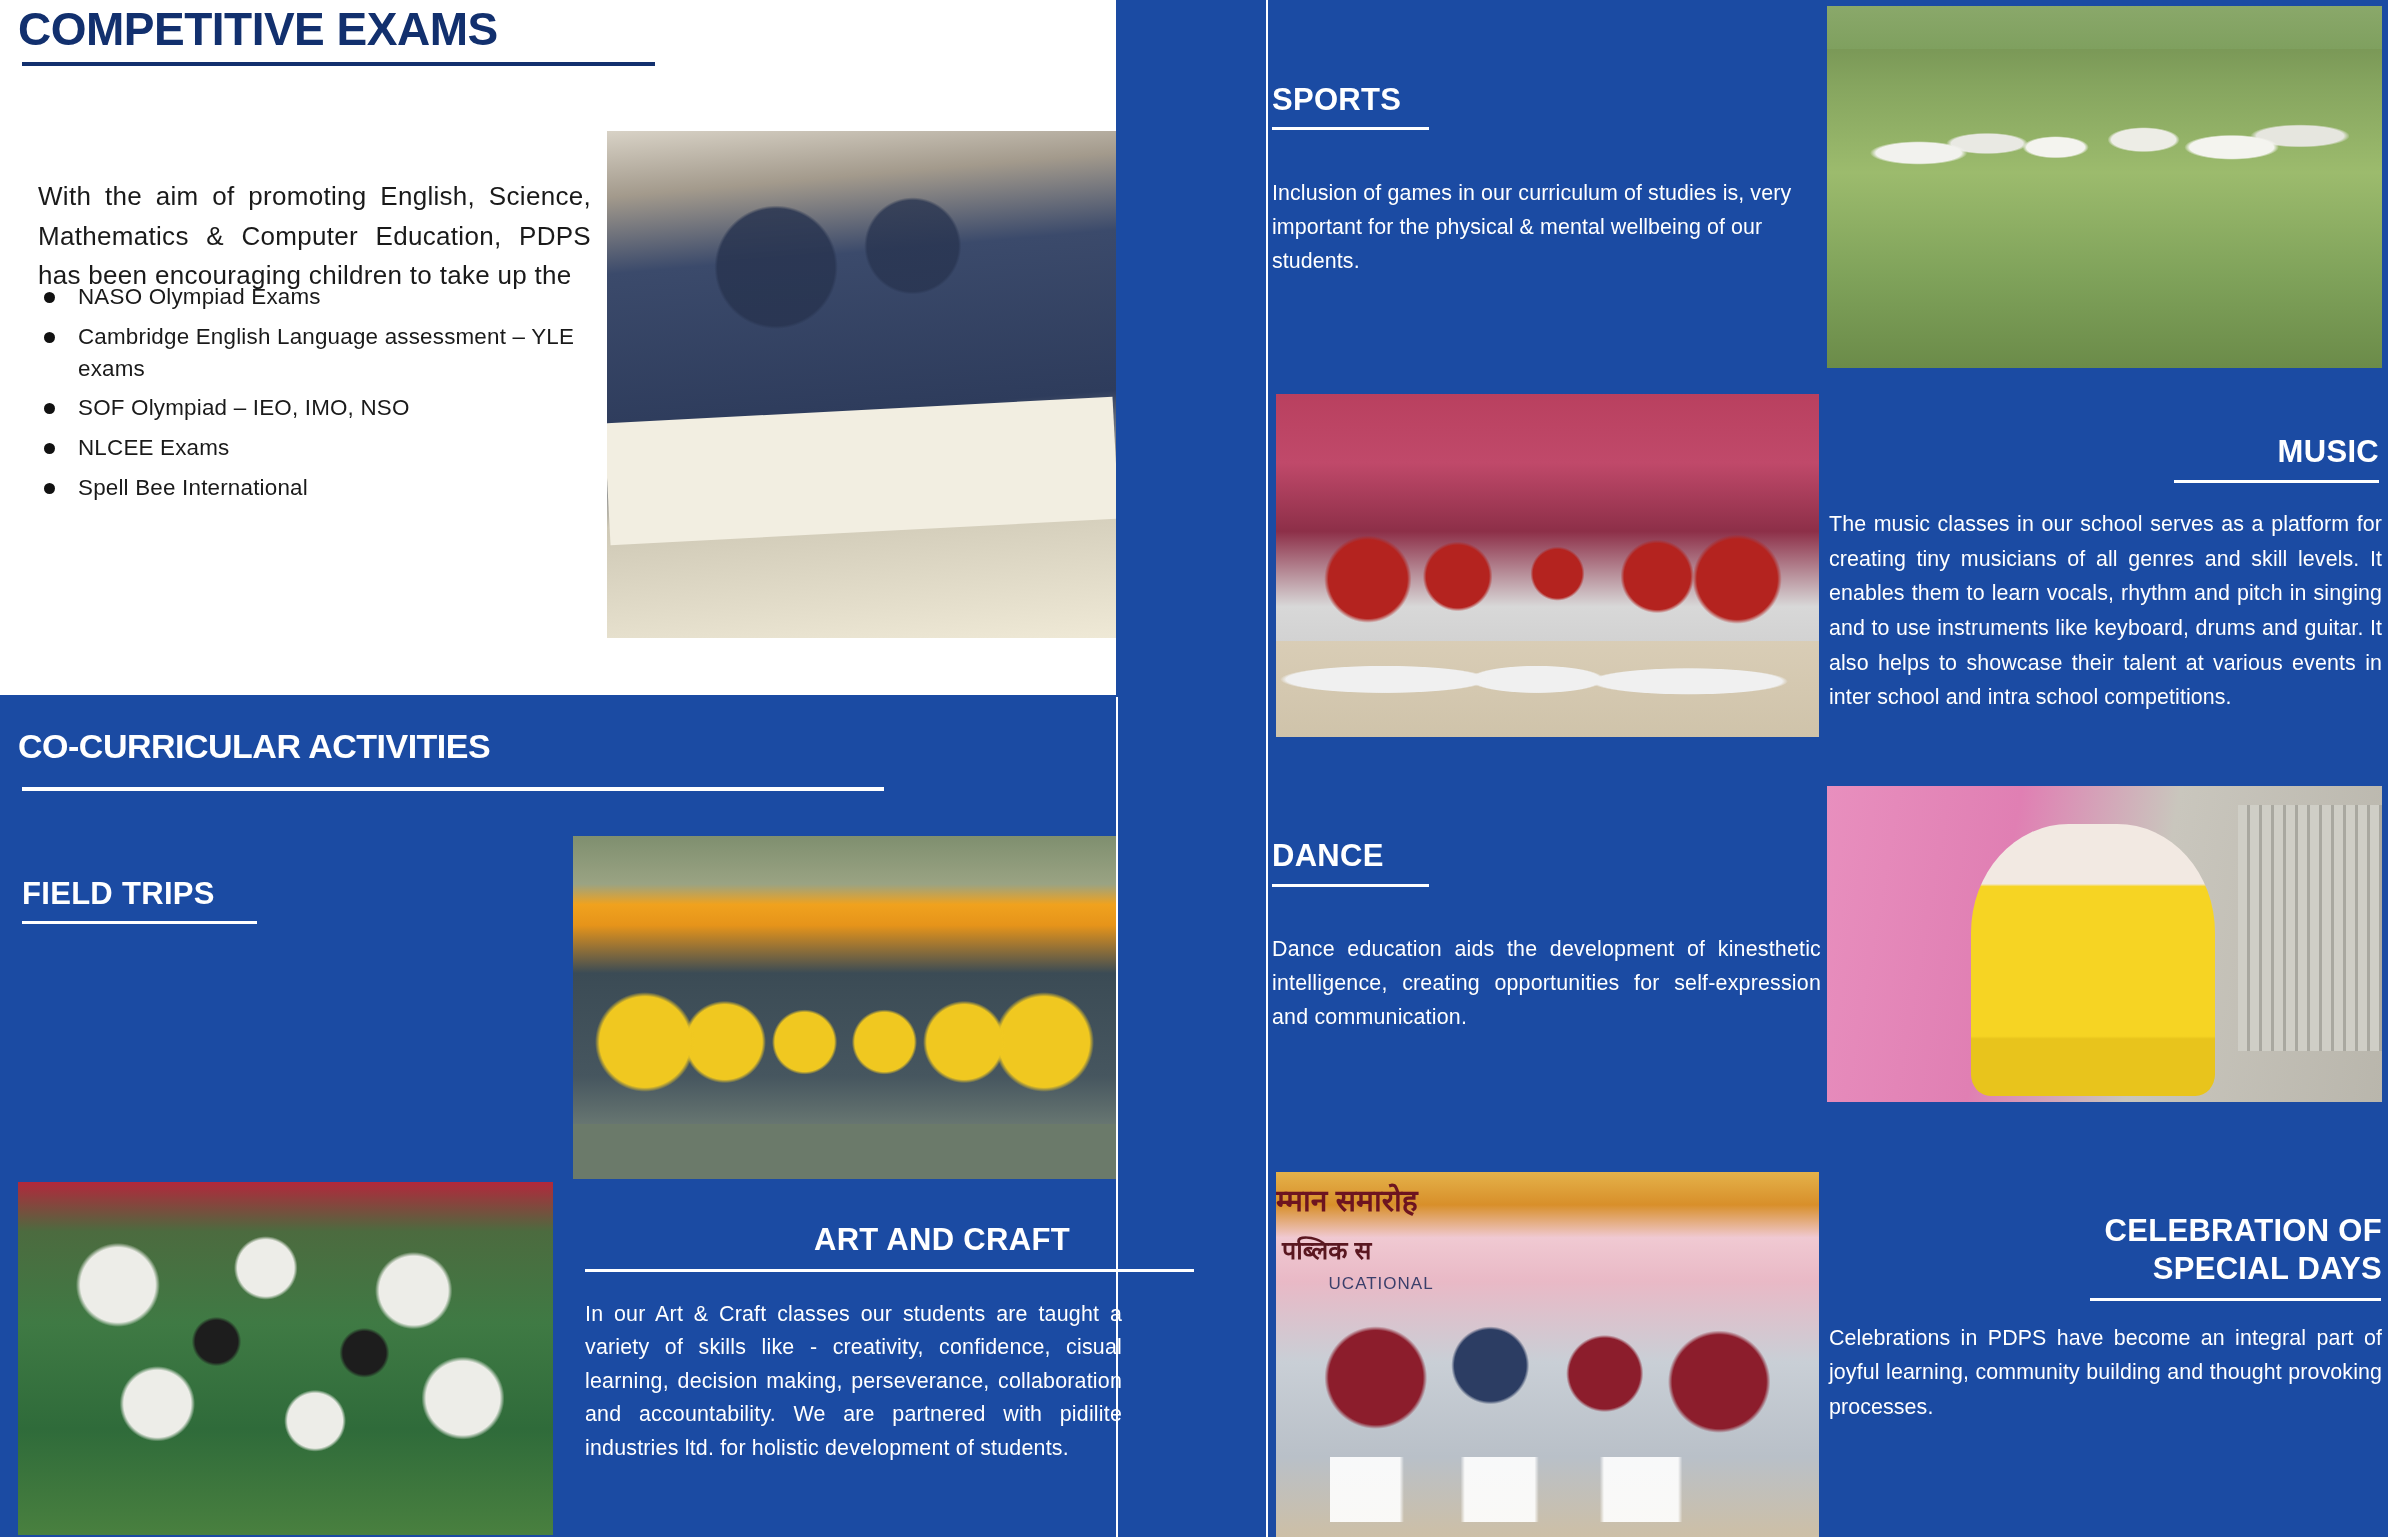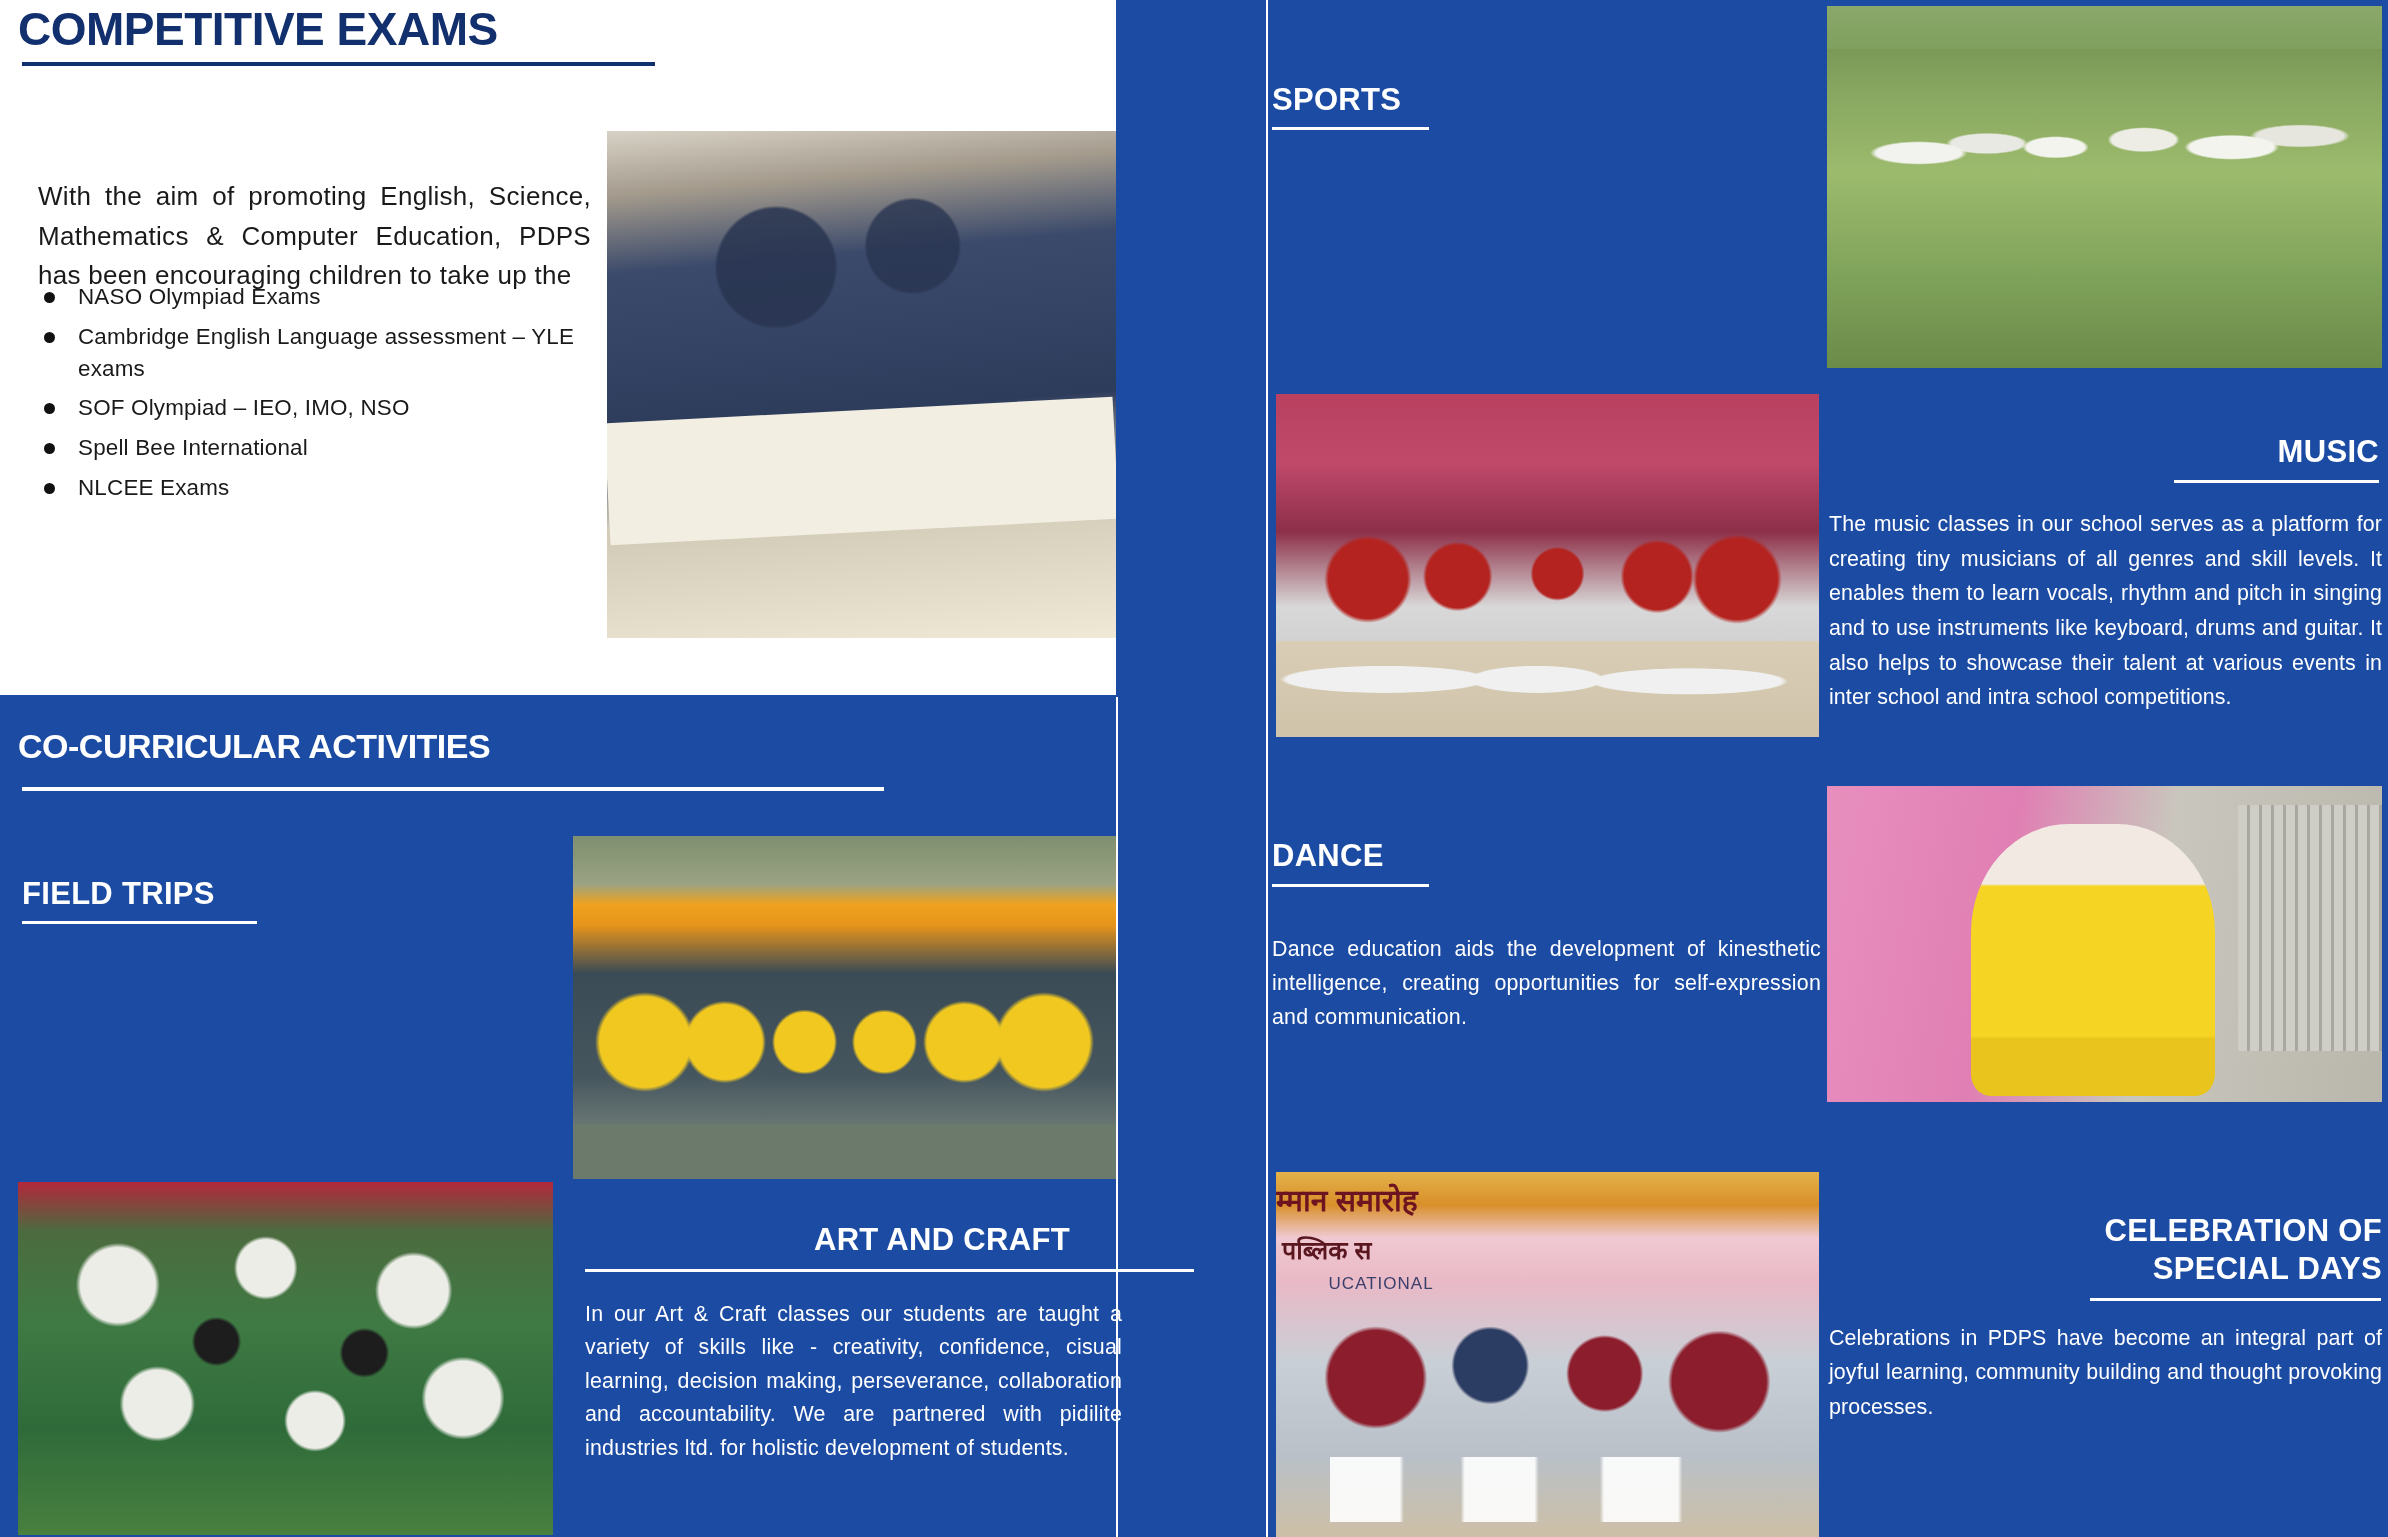--- a/index.html
+++ b/index.html
@@ -333,22 +333,22 @@
 
     <h1 class="title-dark">COMPETITIVE EXAMS</h1>
     <div class="title-dark-underline"></div>
 
     <div class="ce-text">With the aim of promoting English, Science, Mathematics &amp; Computer Education, PDPS has been encouraging children to take up the</div>
 
     <ul class="ce-list">
       <li>NASO Olympiad Exams</li>
       <li>Cambridge English Language assessment – YLE exams</li>
       <li>SOF Olympiad – IEO, IMO, NSO</li>
+      <li>NLCEE Exams</li>
       <li>Spell Bee International</li>
-      <li>NLCEE Exams</li>
     </ul>
 
     <div class="photo" id="photo-exam">
       <div class="ph-inner p-exam"></div>
     </div>
 
     <h1 class="title-light">CO-CURRICULAR ACTIVITIES</h1>
     <div class="title-light-underline"></div>
 
     <div class="sub-head-light" id="h-fieldtrips">FIELD TRIPS</div>
@@ -365,20 +365,21 @@
     <div class="photo" id="photo-artcraft">
       <div class="ph-inner p-art"></div>
     </div>
   </div>
 
   <div class="right-panel"></div>
   <div class="right-inner-frame"></div>
 
   <div class="sub-head-light" id="h-sports">SPORTS</div>
   <div class="sub-underline-light" id="u-sports"></div>
+  <div class="sports-text">Inclusion of games in our curriculum of studies is, very important for the physical &amp; mental wellbeing of our students.</div>
   <div class="photo" id="photo-sports">
     <div class="ph-inner p-sports"></div>
   </div>
 
   <div class="sub-head-light" id="h-music">MUSIC</div>
   <div class="sub-underline-light" id="u-music"></div>
   <div class="music-text">The music classes in our school serves as a platform for creating tiny musicians of all genres and skill levels. It enables them to learn vocals, rhythm and pitch in singing and to use instruments like keyboard, drums and guitar. It also helps to showcase their talent at various events in inter school and intra school competitions.</div>
   <div class="photo" id="photo-music">
     <div class="ph-inner p-music"></div>
   </div>

